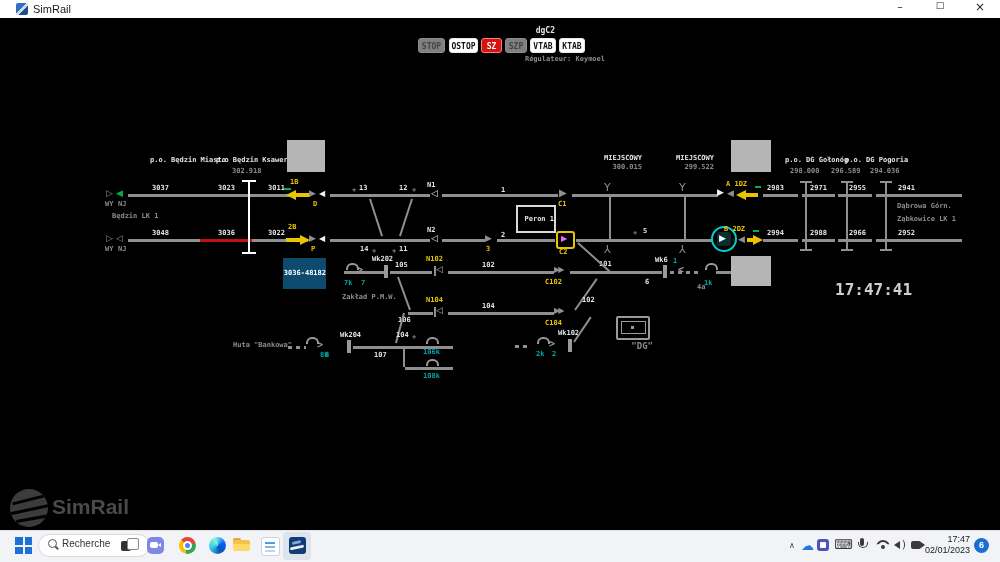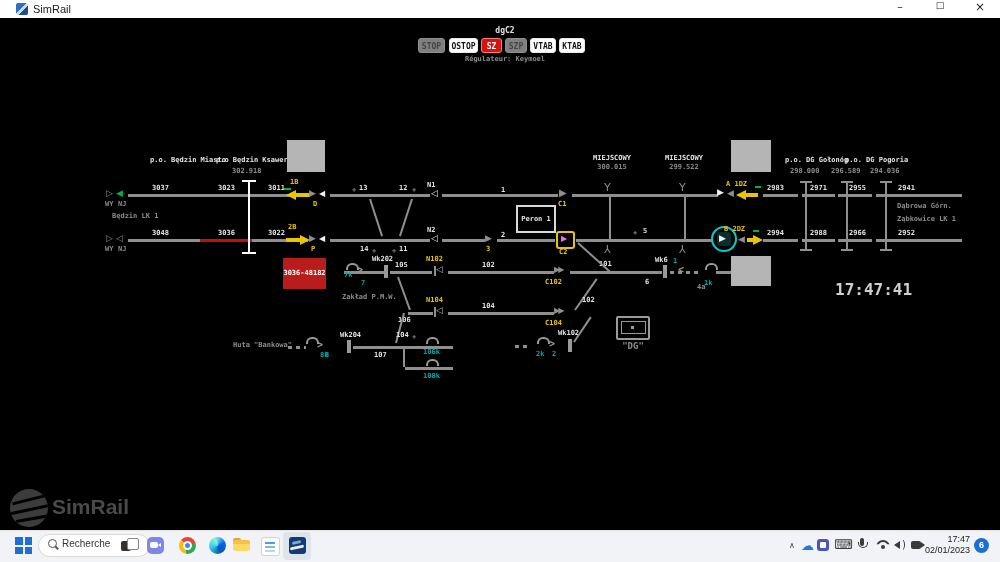--- a/index.html
+++ b/index.html
@@ -6,21 +6,21 @@
   .screen{position:relative;width:1000px;height:562px;overflow:hidden;background:#000;font-family:"DejaVu Sans Mono",monospace;}
   
   .titlebar{position:absolute;left:0;top:0;width:1000px;height:18px;background:#fff;border-bottom:1px solid #dcdcdc;}
   .tb-icon{position:absolute;left:16px;top:3px;width:12px;height:12px;border-radius:2px;background:linear-gradient(135deg,#2e6fc4 45%,#cfd9e6 45% 60%,#1d4d91 60%);}
   .tb-title{position:absolute;left:33px;top:3px;font:11px "Liberation Sans",sans-serif;color:#1a1a1a;}
   .wbtn{position:absolute;top:0;width:40px;height:18px;text-align:center;line-height:17px;font:11px "DejaVu Sans",sans-serif;color:#222;}
   
   .panel{position:absolute;left:0;top:18px;width:1000px;height:512px;background:#000;}
   .l{position:absolute;font:bold 7px "DejaVu Sans Mono",monospace;color:#e4e4e4;white-space:nowrap;line-height:1;}
   .dim{color:#8c8c8c}.yel{color:#e9c400}.cy{color:#00a6a6}
-  .f8{font-size:8px}.f9{font-size:9px}.ctr{text-align:center}
+  .f8{font-size:8px}.f9{font-size:9px}.ctr{text-align:right}
   .g{position:absolute;font-family:"DejaVu Sans",sans-serif;line-height:1;white-space:nowrap;}
   .trk{position:absolute;height:3px;background:#8f8f8f;}
   .trk.red{background:#c40f0f}
   .trk.dash{background:repeating-linear-gradient(90deg,#8f8f8f 0 4px,transparent 4px 8px)}
   .vl{position:absolute;width:2px;background:#8f8f8f;}
   .vl.wl{background:#fff}
   .cap{position:absolute;height:2px;background:#8f8f8f;}
   .cap.wl{background:#fff}
   .dgl{position:absolute;height:2px;background:#8f8f8f;transform-origin:0 50%;}
   .sep{position:absolute;width:4px;height:13px;background:#9a9a9a;}
@@ -159,21 +159,21 @@
   <span class="g" style="left:309px;top:189px;font-size:9px;color:#8f8f8f">▶</span>
   <div class="l yel" style="left:313px;top:201px">D</div>
   <span class="g" style="left:319px;top:190px;font-size:8px;color:#f0f0f0">◀</span>
 
   <div class="l yel" style="left:288px;top:224px">2B</div>
   <div class="ya r" style="left:286px;top:235px;width:24px"></div>
   <span class="g" style="left:309px;top:234px;font-size:9px;color:#8f8f8f">▶</span>
   <div class="l yel" style="left:311px;top:246px">P</div>
   <span class="g" style="left:319px;top:235px;font-size:8px;color:#f0f0f0">◀</span>
 
-  <div style="position:absolute;left:283px;top:258px;width:43px;height:31px;background:#b91c1c">
+  <div style="position:absolute;left:283px;top:258px;width:43px;height:31px;background:#0c4a6e">
     <div class="l ctr" style="left:0;top:12px;width:43px;color:#fff">3036-48182</div>
   </div>
 
   <div class="dgl" style="left:370px;top:198px;width:39px;transform:rotate(72deg)"></div>
   <div class="dgl" style="left:412px;top:198px;width:39px;transform:rotate(108deg)"></div>
   <div class="l dim" style="left:352px;top:187px">+</div>
   <div class="l" style="left:359px;top:185px">13</div>
   <div class="l" style="left:399px;top:185px">12</div>
   <div class="l dim" style="left:412px;top:187px">+</div>
   <div class="l" style="left:360px;top:246px">14</div>
@@ -262,21 +262,21 @@
   <div class="vl" style="left:846px;top:183px;height:66px"></div>
   <div class="cap" style="left:841px;top:249px;width:12px"></div>
   <div class="cap" style="left:880px;top:181px;width:12px"></div>
   <div class="vl" style="left:885px;top:183px;height:66px"></div>
   <div class="cap" style="left:880px;top:249px;width:12px"></div>
   <div class="l dim" style="left:897px;top:203px">Dąbrowa Górn.</div>
   <div class="l dim" style="left:897px;top:216px">Ząbkowice LK 1</div>
 
   <div class="trk" style="left:344px;top:271px;width:40px"></div>
   <div class="der" style="left:346px;top:263px"></div>
-  <div class="l cy" style="left:344px;top:272px">7k</div>
+  <div class="l cy" style="left:344px;top:280px">7k</div>
   <span class="l cy" style="left:361px;top:280px">7</span>
   <span class="g" style="left:357px;top:264px;font:bold 10px 'DejaVu Sans Mono',monospace;color:#9a9a9a">&gt;</span>
   <div class="l" style="left:372px;top:256px">Wk202</div>
   <div class="sep" style="left:384px;top:265px"></div>
   <div class="l" style="left:395px;top:262px">105</div>
   <div class="trk" style="left:390px;top:271px;width:42px"></div>
   <div class="l yel" style="left:426px;top:256px">N102</div>
   <div class="vl" style="left:434px;top:266px;height:10px"></div>
   <span class="g" style="left:436px;top:265px;font-size:9px;color:#b8b8b8">◁</span>
   <div class="trk" style="left:448px;top:271px;width:106px"></div>

